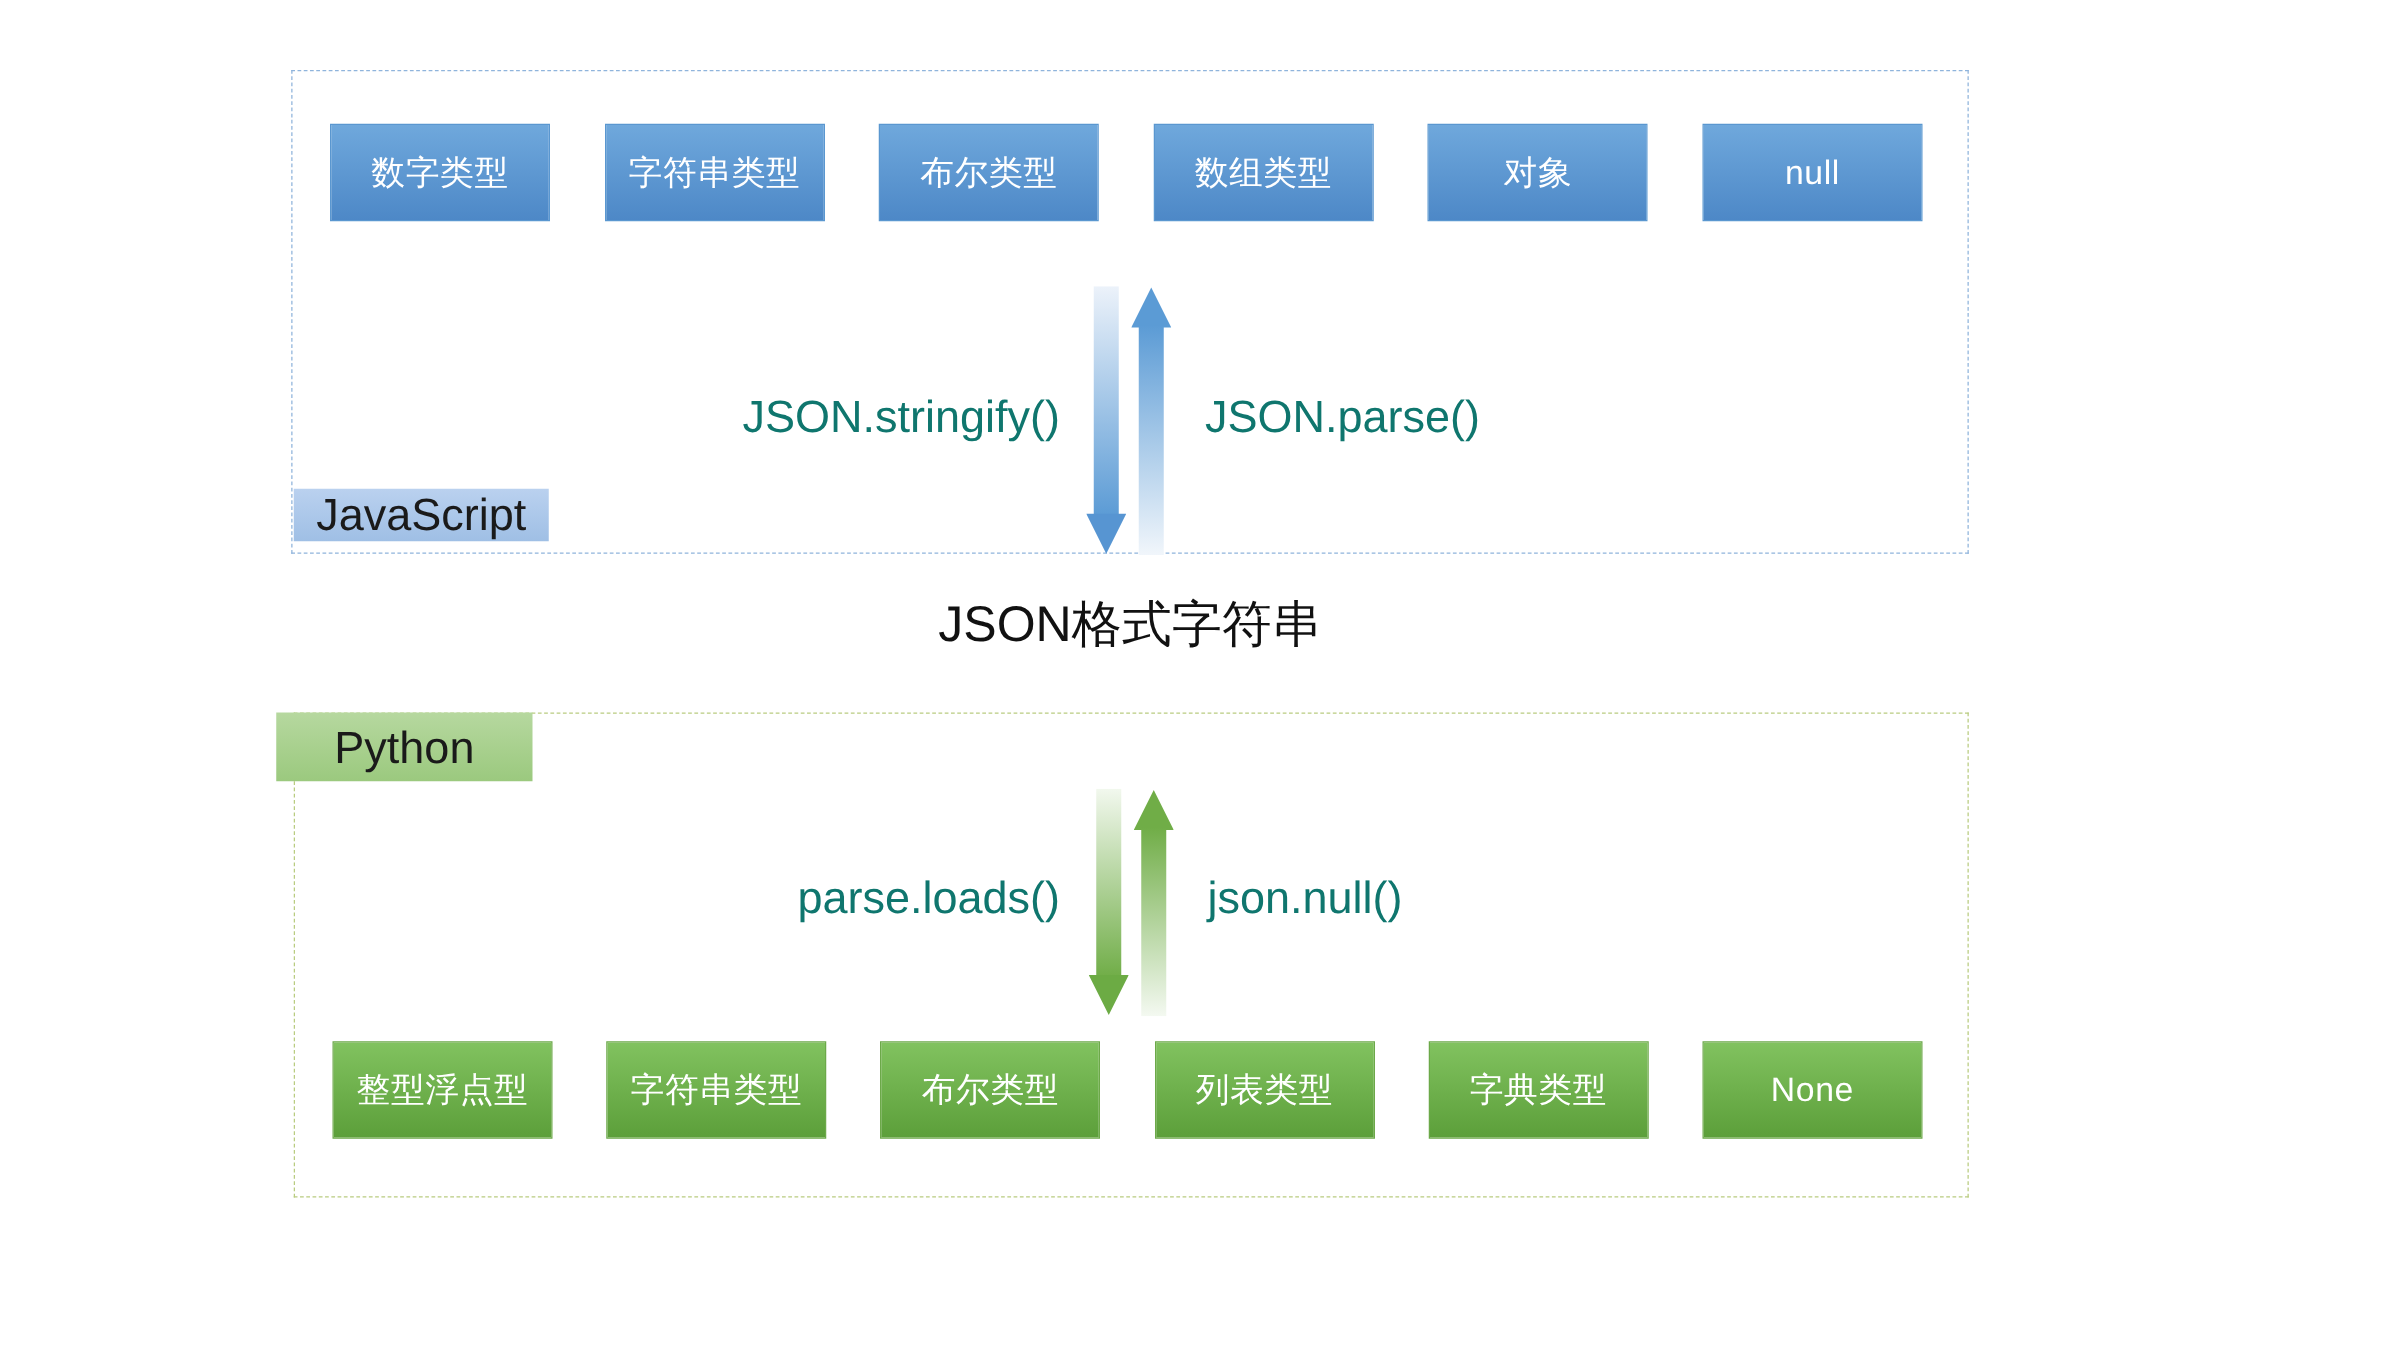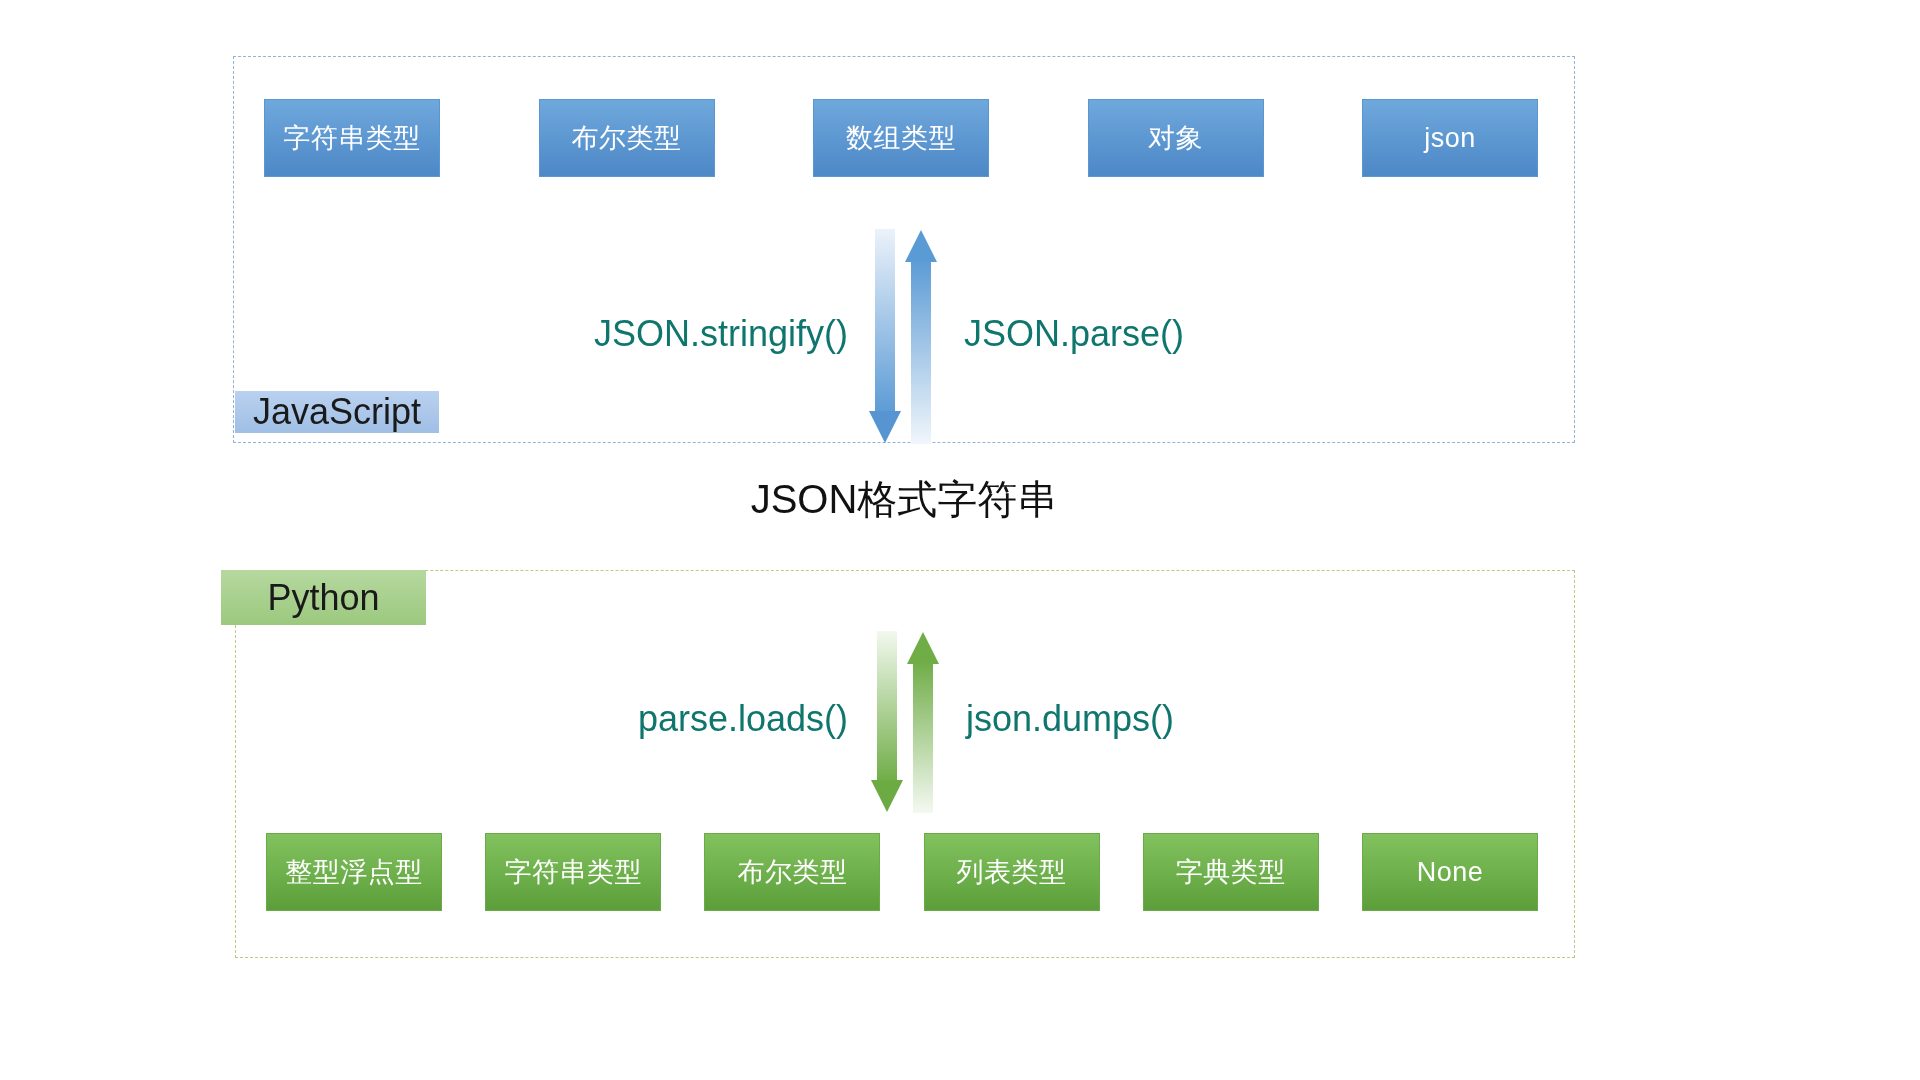--- a/index.html
+++ b/index.html
@@ -117,25 +117,26 @@
   }
 </style>
 </head>
 <body>
 
 <div id="canvas">
 
   <div class="section js-section">
 
     <div class="type-row">
+      <div class="type-box blue">数字类型</div>
       <div class="type-box blue">字符串类型</div>
       <div class="type-box blue">布尔类型</div>
       <div class="type-box blue">数组类型</div>
       <div class="type-box blue">对象</div>
-      <div class="type-box blue">json</div>
+      <div class="type-box blue">null</div>
     </div>
 
     <div class="transfer-row">
       <span class="fn-label fn-left">JSON.stringify()</span>
       <div class="arrow-pair">
         <svg width="32" height="215" viewBox="0 0 32 215">
           <defs>
             <linearGradient id="grad-blue-down" x1="0" y1="0" x2="0" y2="1">
               <stop offset="0" stop-color="#ECF2FA"></stop>
               <stop offset="1" stop-color="#5B9BD5"></stop>
@@ -184,21 +185,21 @@
           <defs>
             <linearGradient id="grad-green-up" x1="0" y1="0" x2="0" y2="1">
               <stop offset="0" stop-color="#70AD47"></stop>
               <stop offset="1" stop-color="#F4F9F1"></stop>
             </linearGradient>
           </defs>
           <polygon points="16,1 0,33 32,33" fill="#70AD47"></polygon>
           <rect x="6" y="31" width="20" height="151" fill="url(#grad-green-up)"></rect>
         </svg>
       </div>
-      <span class="fn-label fn-right">json.dumps()</span>
+      <span class="fn-label fn-right">json.null()</span>
     </div>
 
     <div class="type-row">
       <div class="type-box green">整型浮点型</div>
       <div class="type-box green">字符串类型</div>
       <div class="type-box green">布尔类型</div>
       <div class="type-box green">列表类型</div>
       <div class="type-box green">字典类型</div>
       <div class="type-box green">None</div>
     </div>

